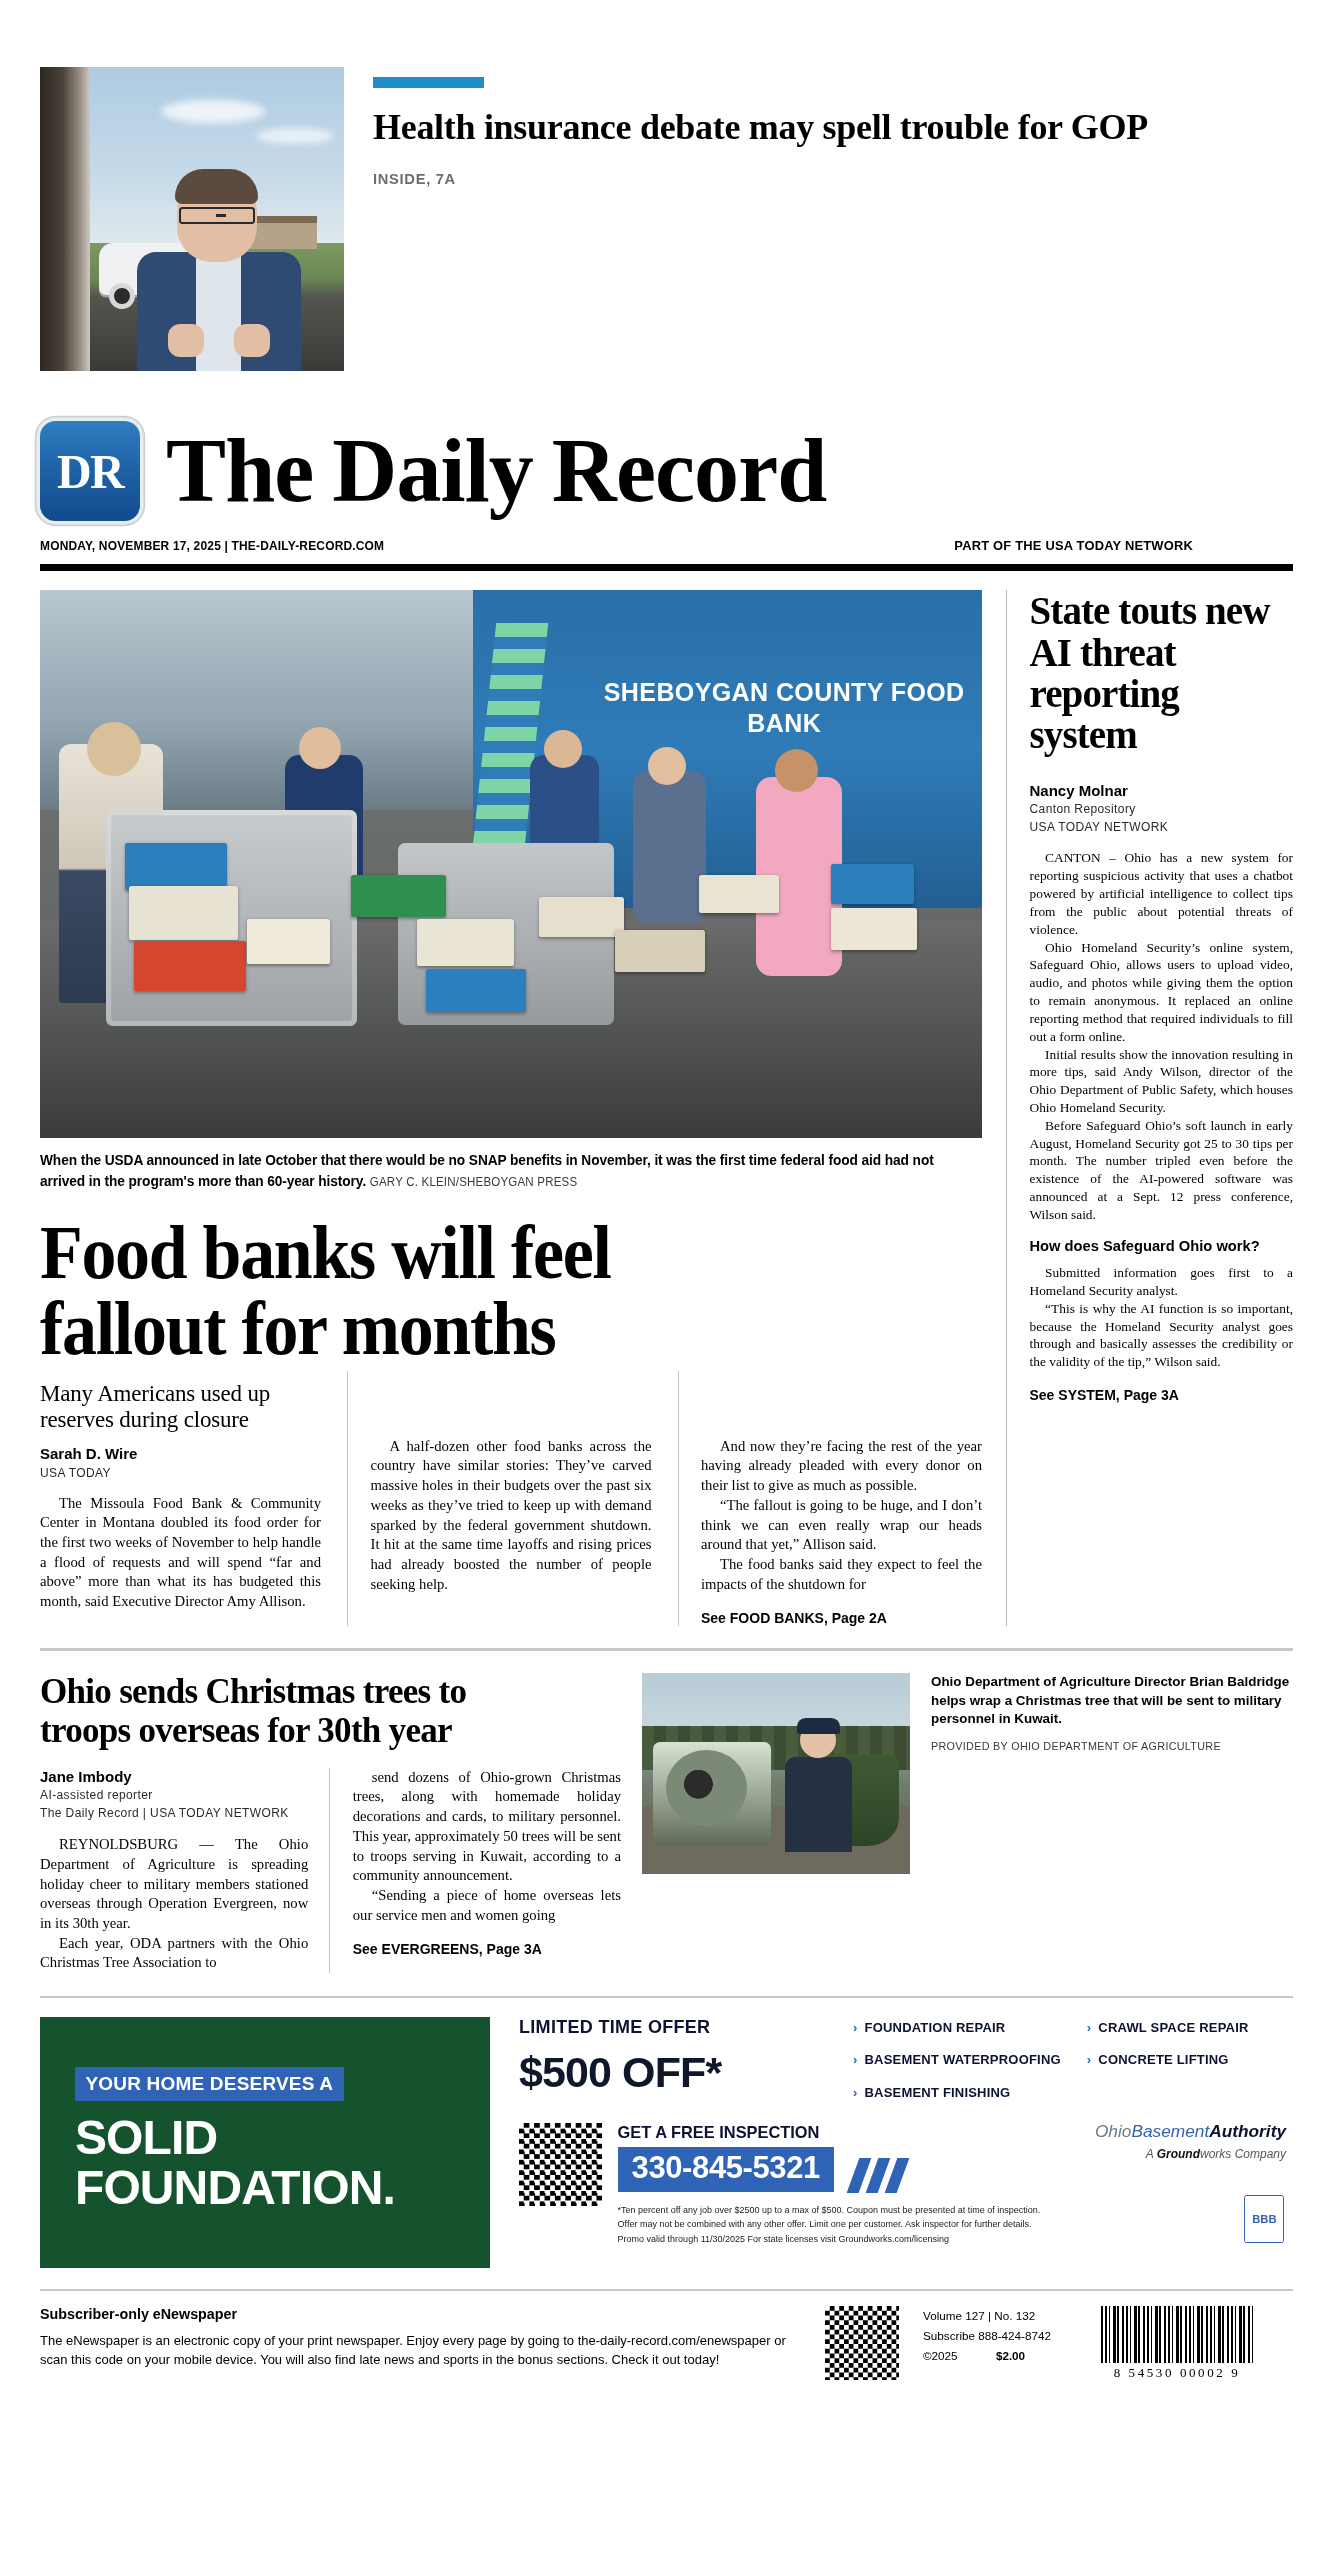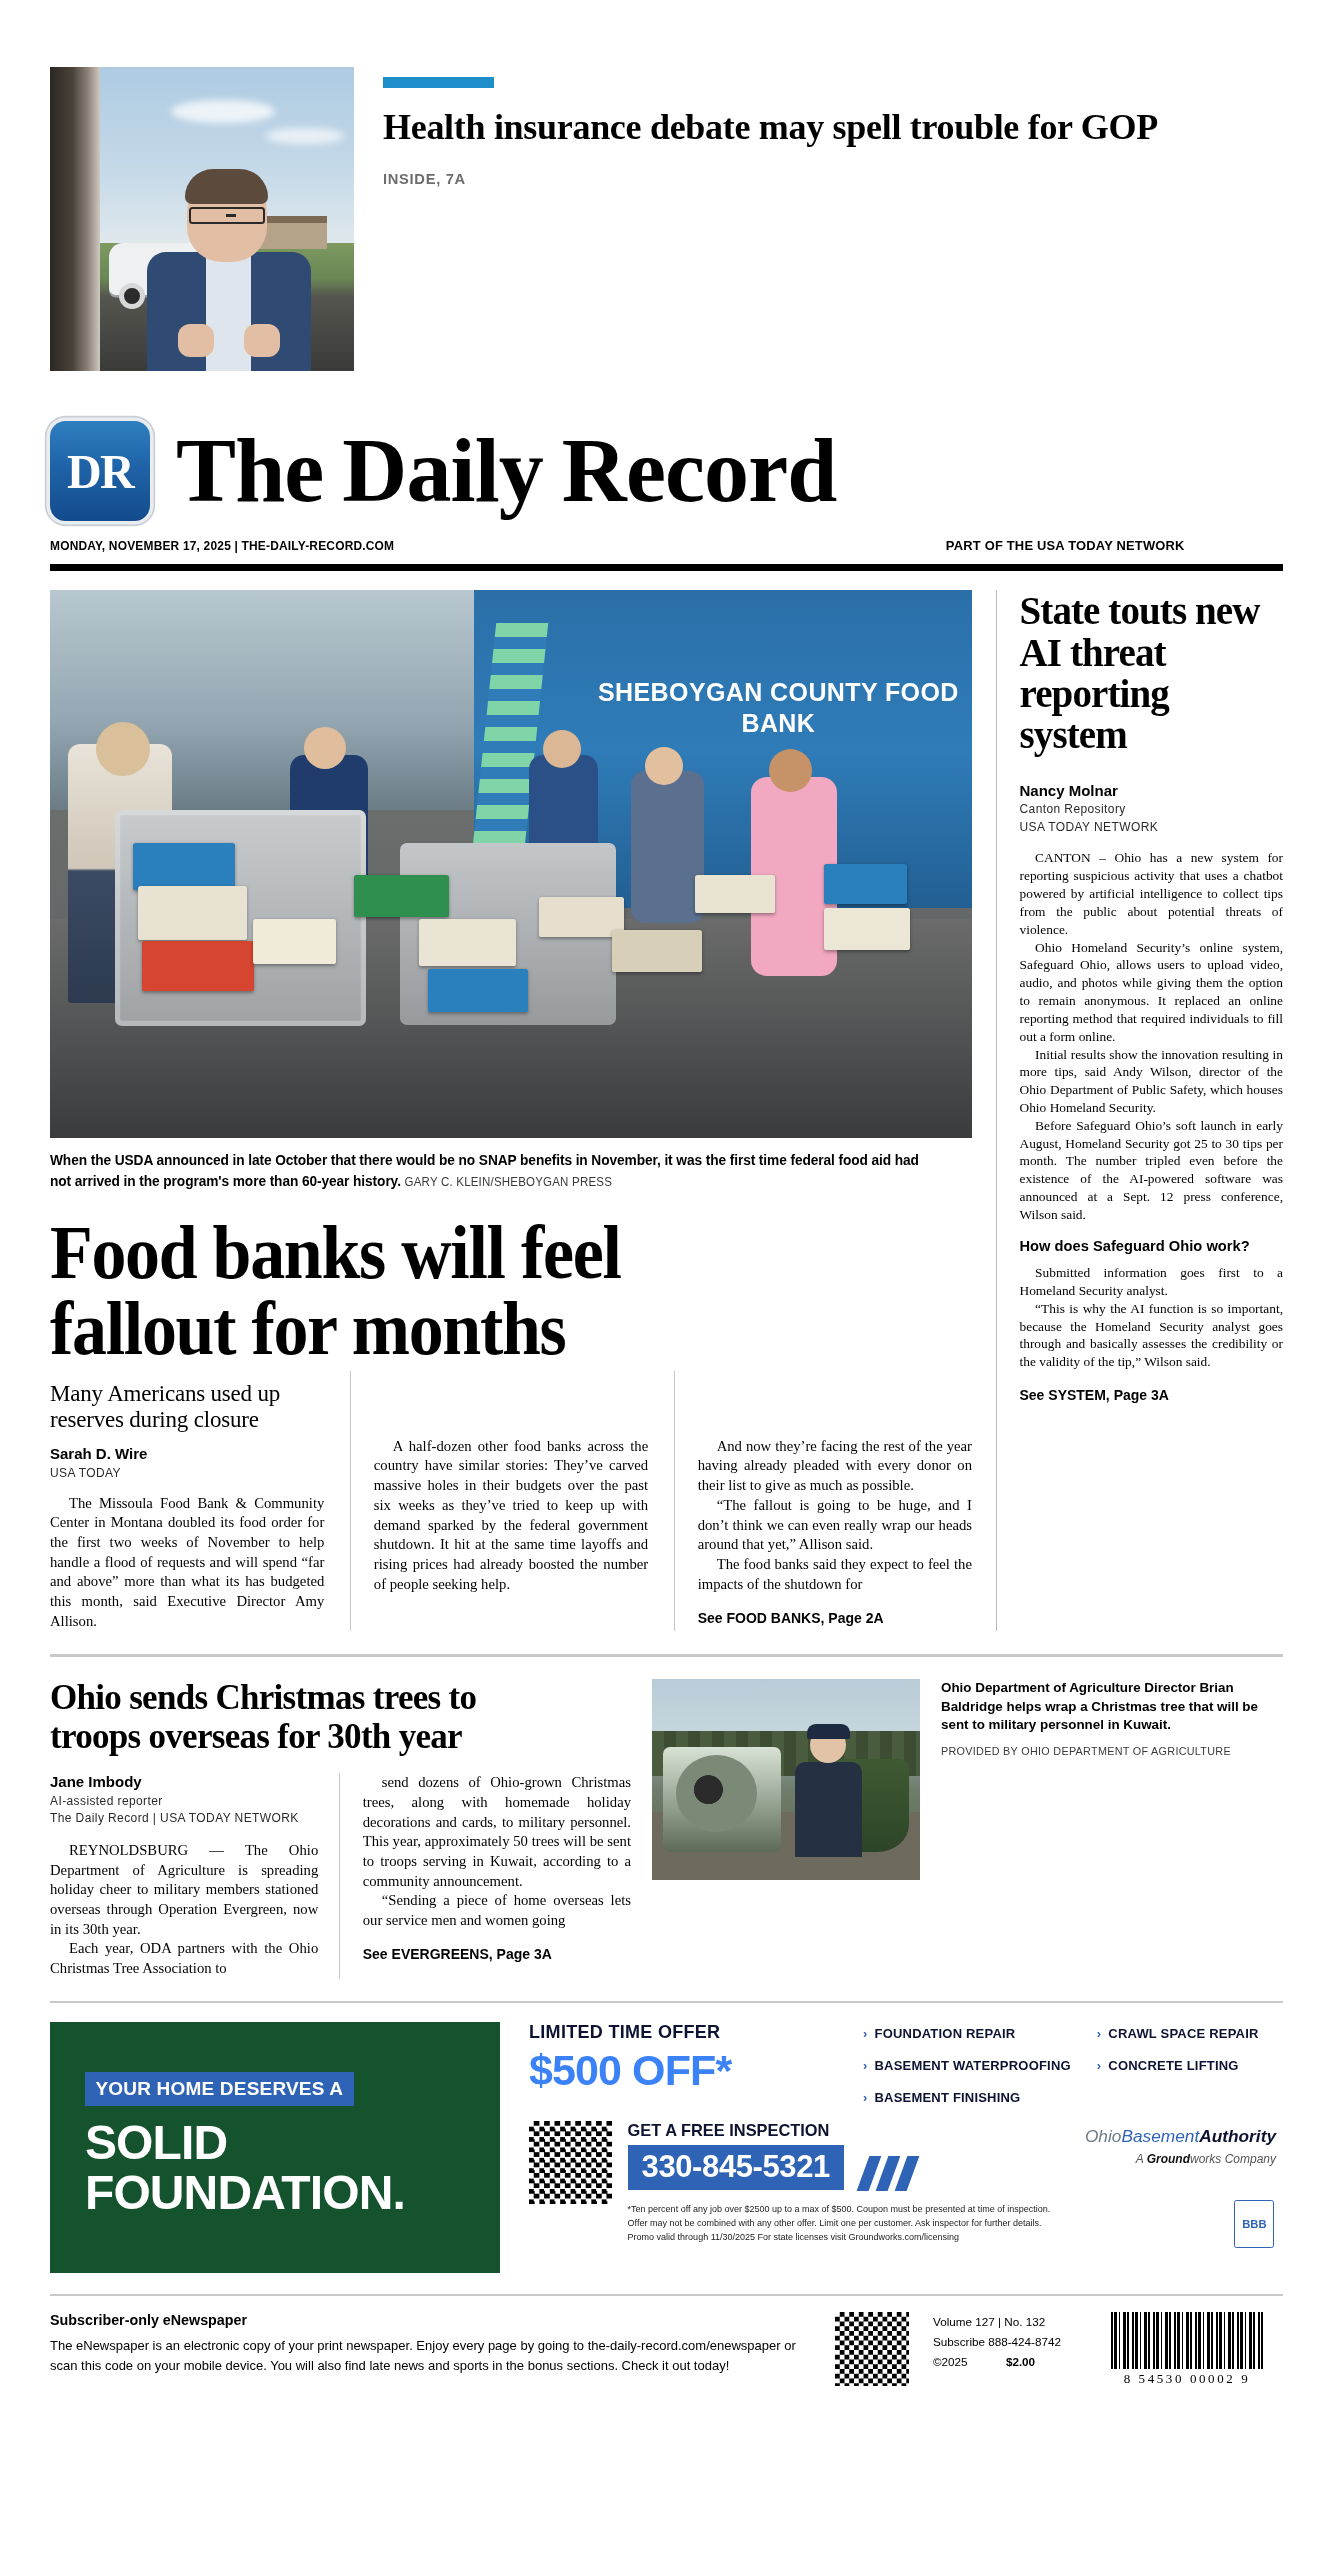--- a/index.html
+++ b/index.html
@@ -3,21 +3,21 @@
 <meta charset="utf-8">
 <style>
   * { box-sizing: border-box; margin: 0; padding: 0; }
   body {
     width: 1333px; height: 2576px;
     background: #ffffff;
     font-family: "Liberation Serif", serif;
     color: #000;
     overflow: hidden;
   }
-  .page { width: 1333px; height: 1892px; position: relative; padding: 0 50px; }
+  .page { width: 1333px; height: 1892px; position: relative; padding: 0 40px; }
 
   
   .teaser { display: flex; padding-top: 67px; gap: 29px; align-items: flex-start; }
   .teaser-photo {
     width: 304px; height: 304px; flex: 0 0 304px;
     position: relative; overflow: hidden;
     background: linear-gradient(180deg,#b9cfe0 0%,#c9dae6 38%,#8fa98c 52%,#6e7f66 60%,#4a4a48 100%);
   }
   .tp-window {
     position:absolute; left:0; top:0; width:50px; height:100%;
@@ -204,21 +204,21 @@
     font-family:"Liberation Sans", sans-serif; font-weight:800;
     font-size: 48px; line-height: 1.04; margin-top: 12px; letter-spacing:-0.9px;
   }
   .ad-right { flex: 1 1 auto; padding-left: 29px; position:relative; }
   .ad-limited {
     font-family:"Liberation Sans", sans-serif; font-weight:800;
     color:#0d1232; font-size: 18px; letter-spacing:0.3px;
   }
   .ad-500 {
     font-family:"Liberation Sans", sans-serif; font-weight:800;
-    color:#3b82f6; font-size: 43px; line-height:1; margin-top: 6px; letter-spacing:-0.9px;
+    color:#0f172a; font-size: 43px; line-height:1; margin-top: 13px; letter-spacing:-0.9px;
   }
   .ad-services { position:absolute; left: 363px; top: 3.5px; display:flex; gap: 26px; }
   .svc-item { font-family:"Liberation Sans", sans-serif; font-weight:800;
     color:#0d1232; font-size: 13px; letter-spacing:0.2px; margin-bottom: 17.3px; display:flex; gap:7px; }
   .svc-item .chev { color:#2f63b5; font-weight:700; }
   .qr { width: 83px; height: 83px; background:
       repeating-conic-gradient(#000 0 25%, #fff 0 50%) 0 0/10.4px 10.4px; flex: 0 0 83px; }
   .ad-inspect-row { display:flex; gap: 15.6px; margin-top: 29px; align-items: flex-start; }
   .ad-getfree { font-family:"Liberation Sans", sans-serif; font-weight:800; color:#0d1232; font-size:16.4px; }
   .ad-phone {

